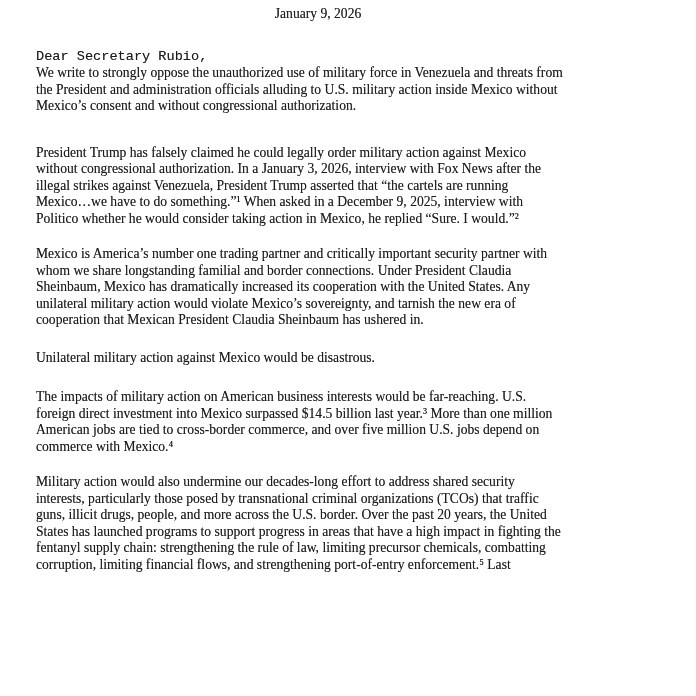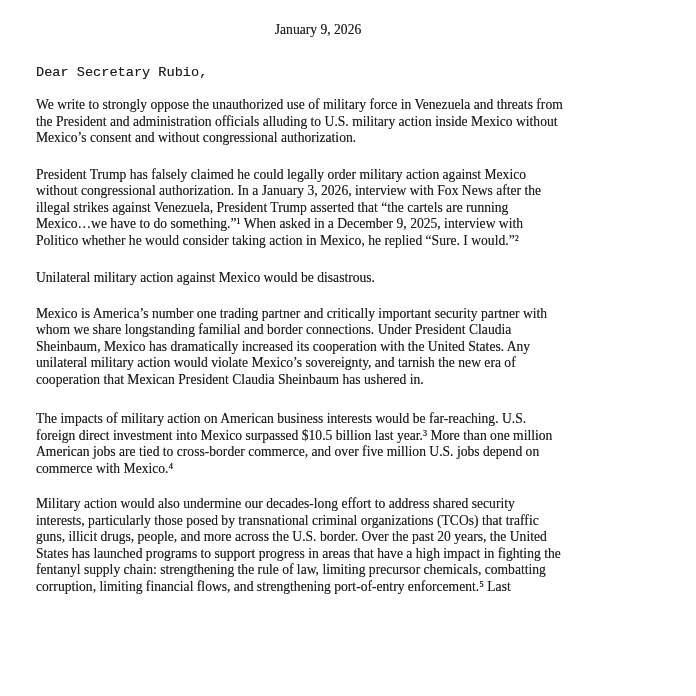--- a/index.html
+++ b/index.html
@@ -14,41 +14,41 @@
     background: #ffffff;
     overflow: hidden;
     font-family: "Liberation Serif", "DejaVu Serif", serif;
     font-size: 13.6px;
     line-height: 16.5px;
     color: #1c1c1c;
     
     text-shadow: 0 0 0.6px rgba(40,40,40,0.55);
   }
   .content {
-    padding: 22px 40px 0 36px;
+    padding: 6px 40px 0 36px;
   }
   .date {
     text-align: center;
     padding-right: 56px; 
     white-space: pre-line;
   }
   .address {
     margin-top: 16px;
     white-space: pre-line;
   }
   .salutation {
     margin-top: 26px;
     white-space: pre-line;
     font-family: Liberation Mono, monospace;
   }
   .para {
     white-space: pre-line;
   }
-  .mt16 { margin-top: 16px; }
-  .mt20 { margin-top: 20px; }
+  .mt16 { }
+  .mt20 { margin-top: 30px; }
   .mt21 { margin-top: 21px; }
   .mt19 { margin-top: 19px; }
   .mt23 { margin-top: 23px; }
 </style>
 </head>
 <body>
 
 <div class="page">
   <div class="content">
     <div class="date">January 9, 2026</div>
@@ -59,30 +59,30 @@
     <div class="para mt16">We write to strongly oppose the unauthorized use of military force in Venezuela and threats from
 the President and administration officials alluding to U.S. military action inside Mexico without
 Mexico’s consent and without congressional authorization.</div>
 
     <div class="para mt20">President Trump has falsely claimed he could legally order military action against Mexico
 without congressional authorization. In a January 3, 2026, interview with Fox News after the
 illegal strikes against Venezuela, President Trump asserted that “the cartels are running
 Mexico…we have to do something.”¹ When asked in a December 9, 2025, interview with
 Politico whether he would consider taking action in Mexico, he replied “Sure. I would.”²</div>
 
-    <div class="para mt21">Unilateral military action against Mexico would be disastrous.</div>
-
     <div class="para mt19">Mexico is America’s number one trading partner and critically important security partner with
 whom we share longstanding familial and border connections. Under President Claudia
 Sheinbaum, Mexico has dramatically increased its cooperation with the United States. Any
 unilateral military action would violate Mexico’s sovereignty, and tarnish the new era of
 cooperation that Mexican President Claudia Sheinbaum has ushered in.</div>
 
+    <div class="para mt21">Unilateral military action against Mexico would be disastrous.</div>
+
     <div class="para mt23">The impacts of military action on American business interests would be far-reaching. U.S.
-foreign direct investment into Mexico surpassed $10.5 billion last year.³ More than one million
+foreign direct investment into Mexico surpassed $14.5 billion last year.³ More than one million
 American jobs are tied to cross-border commerce, and over five million U.S. jobs depend on
 commerce with Mexico.⁴</div>
 
     <div class="para mt19">Military action would also undermine our decades-long effort to address shared security
 interests, particularly those posed by transnational criminal organizations (TCOs) that traffic
 guns, illicit drugs, people, and more across the U.S. border. Over the past 20 years, the United
 States has launched programs to support progress in areas that have a high impact in fighting the
 fentanyl supply chain: strengthening the rule of law, limiting precursor chemicals, combatting
 corruption, limiting financial flows, and strengthening port-of-entry enforcement.⁵  Last</div>
   </div>

